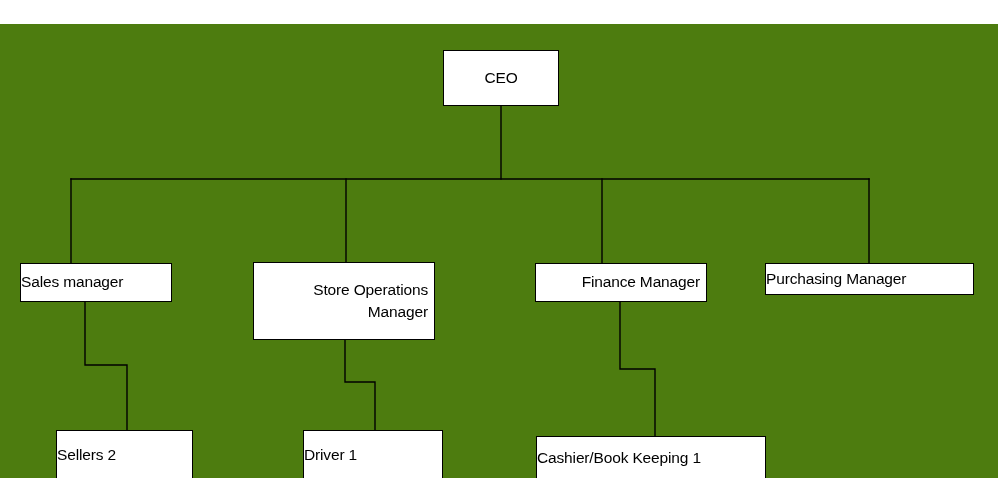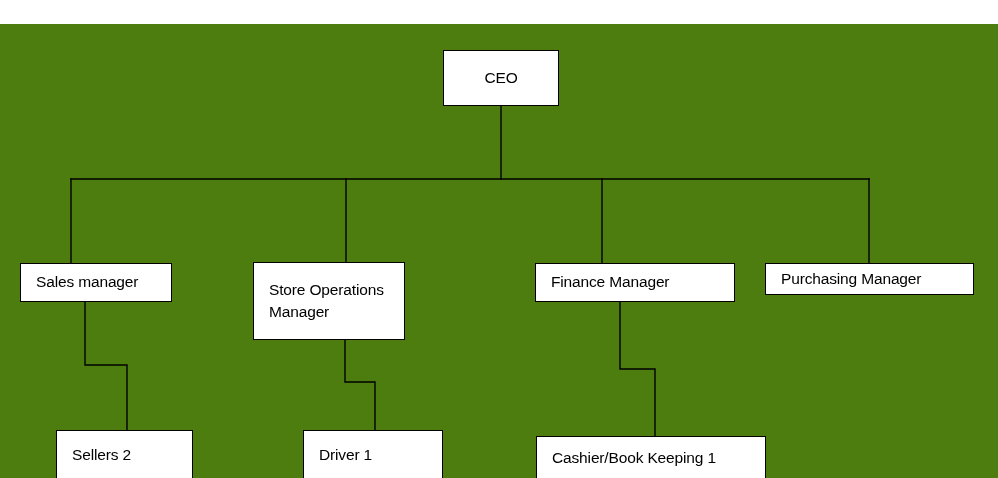--- a/index.html
+++ b/index.html
@@ -43,21 +43,20 @@
     white-space: pre-wrap;
   }
   .org-node.align-center {
     align-items: center;
     text-align: center;
     padding: 0 6px;
   }
   .org-node.align-left {
     align-items: flex-start;
     text-align: left;
-    padding-left: 15px;
     padding-right: 6px;
   }
   .node-label {
     display: block;
   }
 </style>
 </head>
 <body>
 
 <div id="chart-canvas">
@@ -68,20 +67,20 @@
       <polyline points="346,155 346,238" fill="none" stroke="#000000" stroke-width="1.4" stroke-linecap="square" stroke-linejoin="miter"></polyline>
       <polyline points="602,155 602,239" fill="none" stroke="#000000" stroke-width="1.4" stroke-linecap="square" stroke-linejoin="miter"></polyline>
       <polyline points="869,155 869,239" fill="none" stroke="#000000" stroke-width="1.4" stroke-linecap="square" stroke-linejoin="miter"></polyline>
       <polyline points="85,278 85,341 127,341 127,406" fill="none" stroke="#000000" stroke-width="1.4" stroke-linecap="square" stroke-linejoin="miter"></polyline>
       <polyline points="345,316 345,358 375,358 375,406" fill="none" stroke="#000000" stroke-width="1.4" stroke-linecap="square" stroke-linejoin="miter"></polyline>
       <polyline points="620,278 620,345 655,345 655,412" fill="none" stroke="#000000" stroke-width="1.4" stroke-linecap="square" stroke-linejoin="miter"></polyline>
     </svg>
   <div id="node-layer">
       <div class="org-node align-center" style="left: 443px; top: 26px; width: 116px; height: 56px; background: rgb(255, 255, 255); border-color: rgb(0, 0, 0); color: rgb(0, 0, 0);"><span class="node-label">CEO</span></div>
       <div class="org-node align-left" style="left: 20px; top: 239px; width: 152px; height: 39px; background: rgb(255, 255, 255); border-color: rgb(0, 0, 0); color: rgb(0, 0, 0);"><span class="node-label">Sales manager</span></div>
-      <div class="org-node align-left" style="left: 253px; top: 238px; width: 152px; height: 78px; background: rgb(255, 255, 255); border-color: rgb(0, 0, 0); color: rgb(0, 0, 0);"><span class="node-label">Store Operations Manager</span></div>
-      <div class="org-node align-left" style="left: 535px; top: 239px; width: 200px; height: 39px; background: rgb(255, 255, 255); border-color: rgb(0, 0, 0); color: rgb(0, 0, 0);"><span class="node-label">Finance Manager</span></div>
+      <div class="org-node align-left" style="left: 253px; top: 238px; width: 182px; height: 78px; background: rgb(255, 255, 255); border-color: rgb(0, 0, 0); color: rgb(0, 0, 0); text-align: right;"><span class="node-label">Store Operations Manager</span></div>
+      <div class="org-node align-left" style="left: 535px; top: 239px; width: 172px; height: 39px; background: rgb(255, 255, 255); border-color: rgb(0, 0, 0); color: rgb(0, 0, 0); align-items: flex-end;"><span class="node-label">Finance Manager</span></div>
       <div class="org-node align-left" style="left: 765px; top: 239px; width: 209px; height: 32px; background: rgb(255, 255, 255); border-color: rgb(0, 0, 0); color: rgb(0, 0, 0);"><span class="node-label">Purchasing Manager</span></div>
       <div class="org-node align-left" style="left: 56px; top: 406px; width: 137px; height: 50px; background: rgb(255, 255, 255); border-color: rgb(0, 0, 0); color: rgb(0, 0, 0);"><span class="node-label">Sellers 2</span></div>
       <div class="org-node align-left" style="left: 303px; top: 406px; width: 140px; height: 50px; background: rgb(255, 255, 255); border-color: rgb(0, 0, 0); color: rgb(0, 0, 0);"><span class="node-label">Driver 1</span></div>
       <div class="org-node align-left" style="left: 536px; top: 412px; width: 230px; height: 45px; background: rgb(255, 255, 255); border-color: rgb(0, 0, 0); color: rgb(0, 0, 0);"><span class="node-label">Cashier/Book Keeping 1</span></div>
     </div>
 </div>
 
 </body></html>

